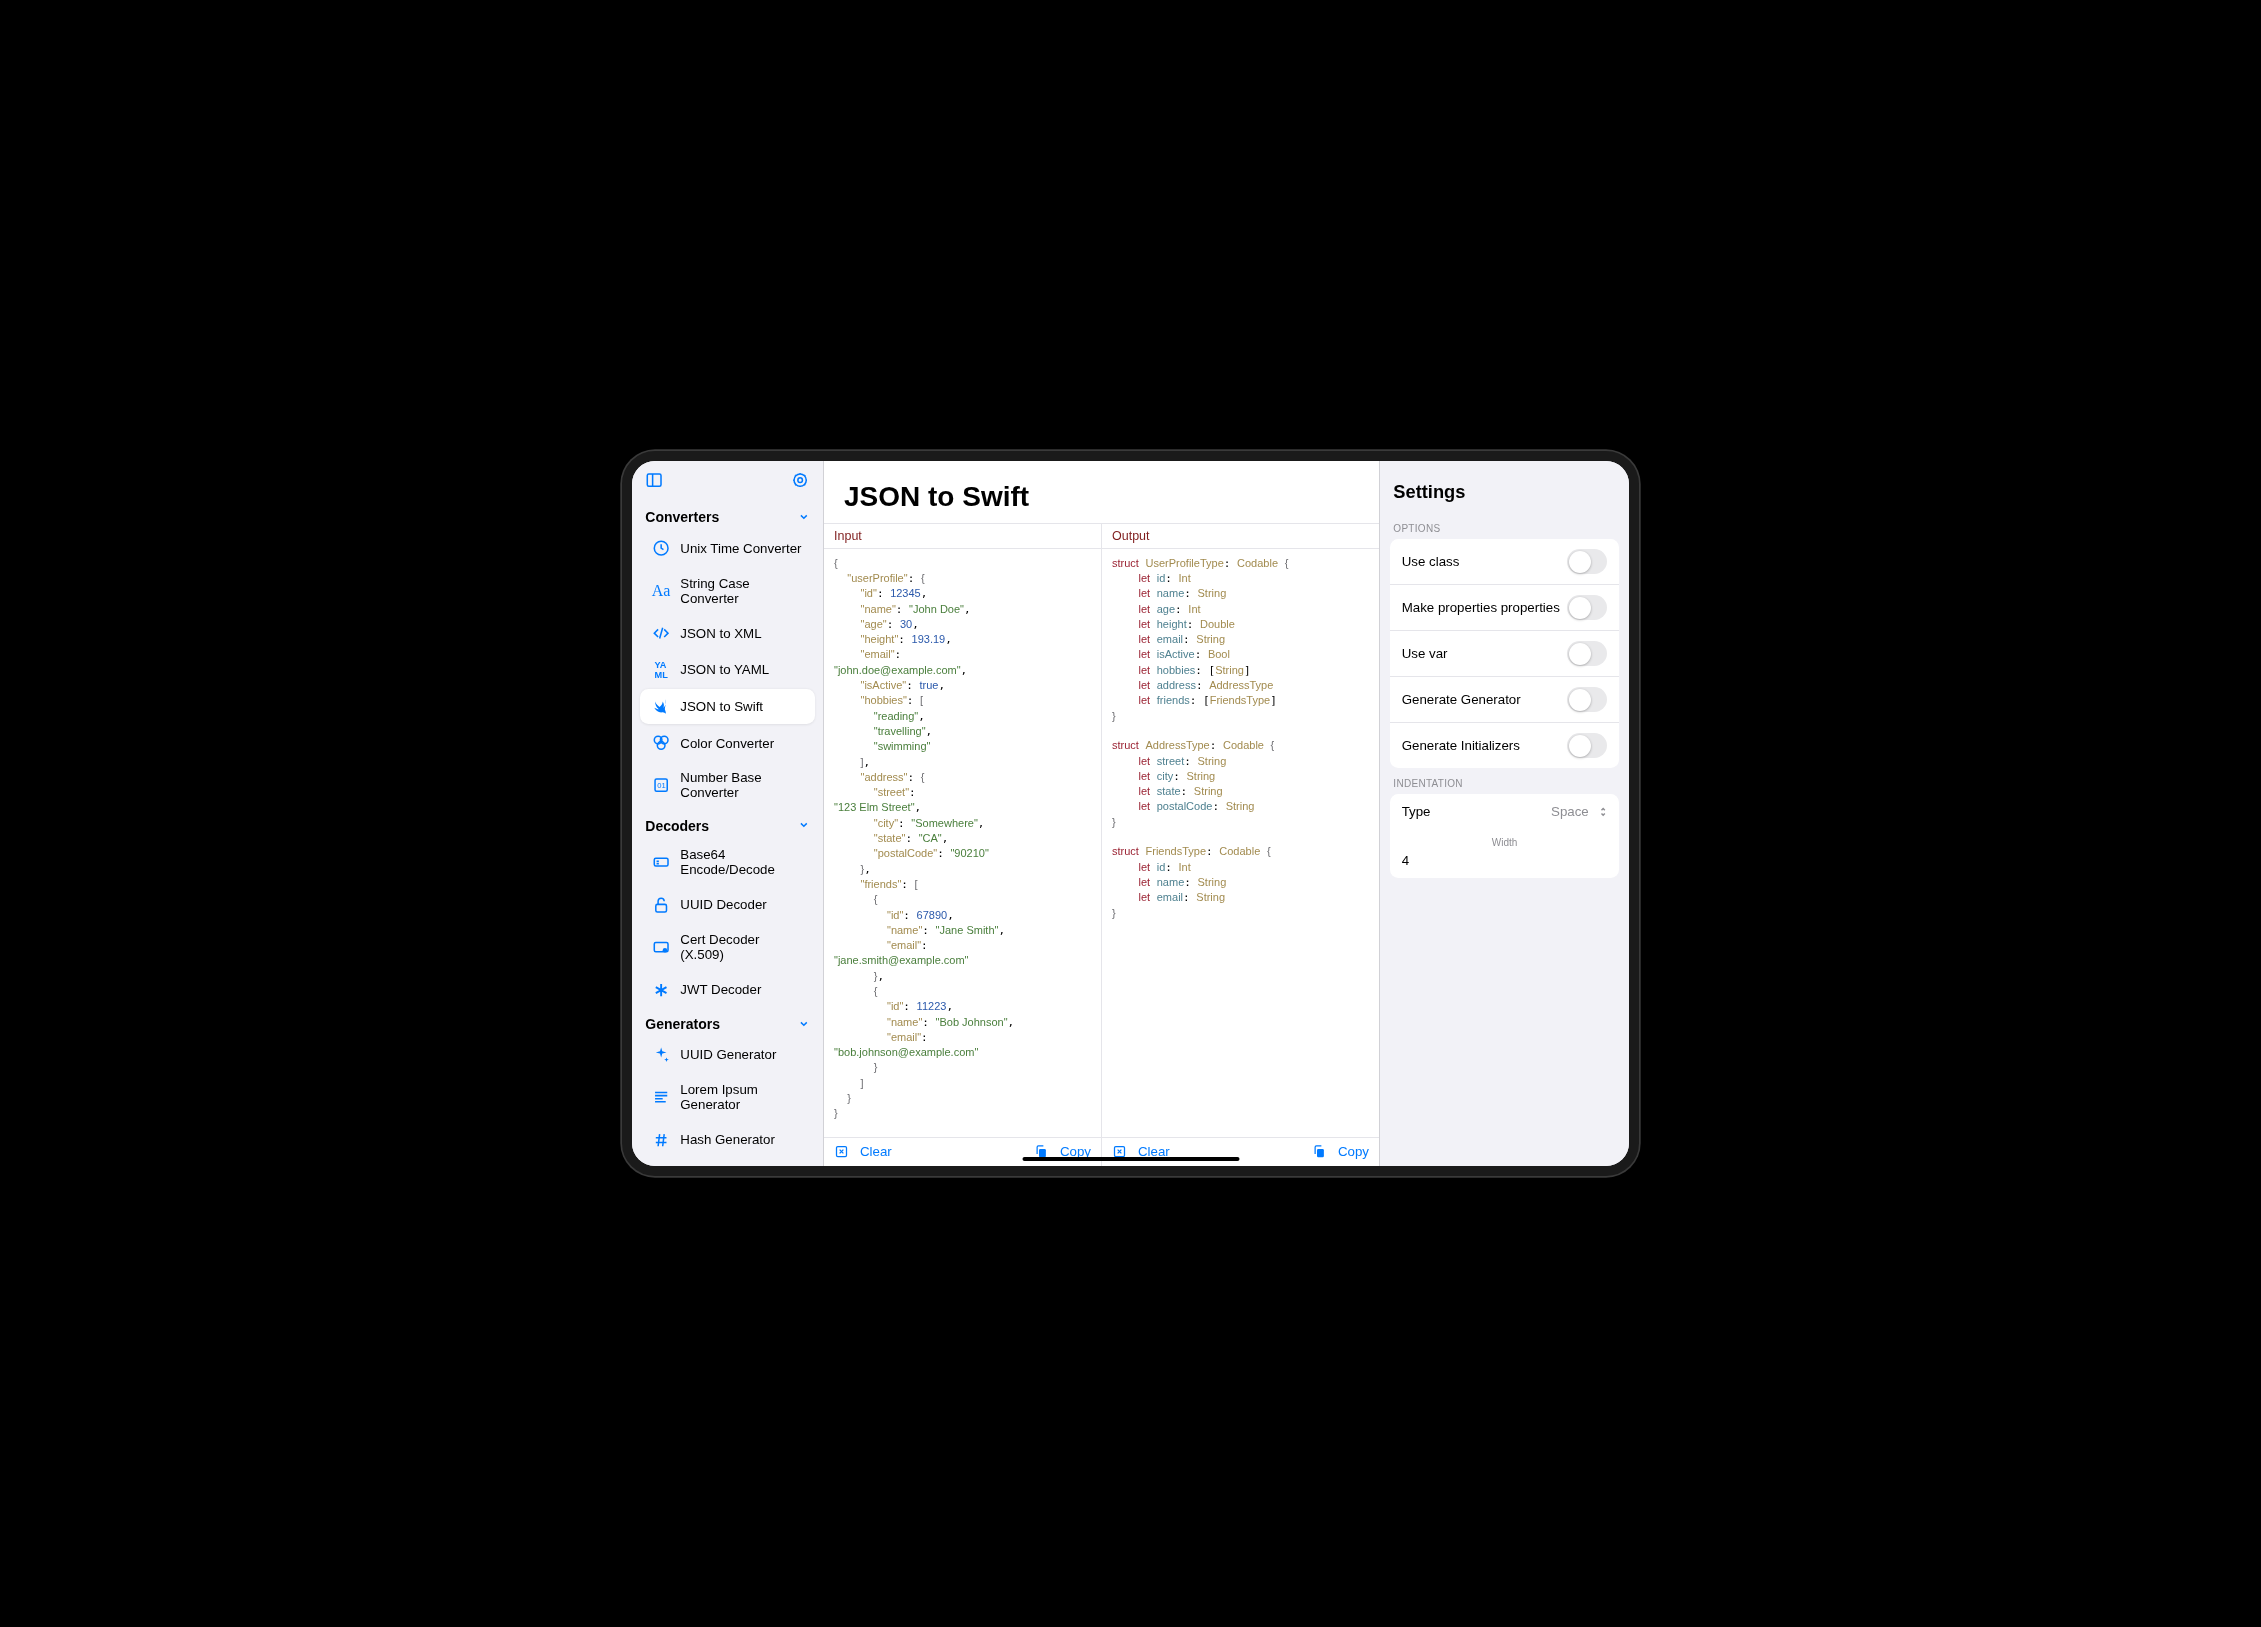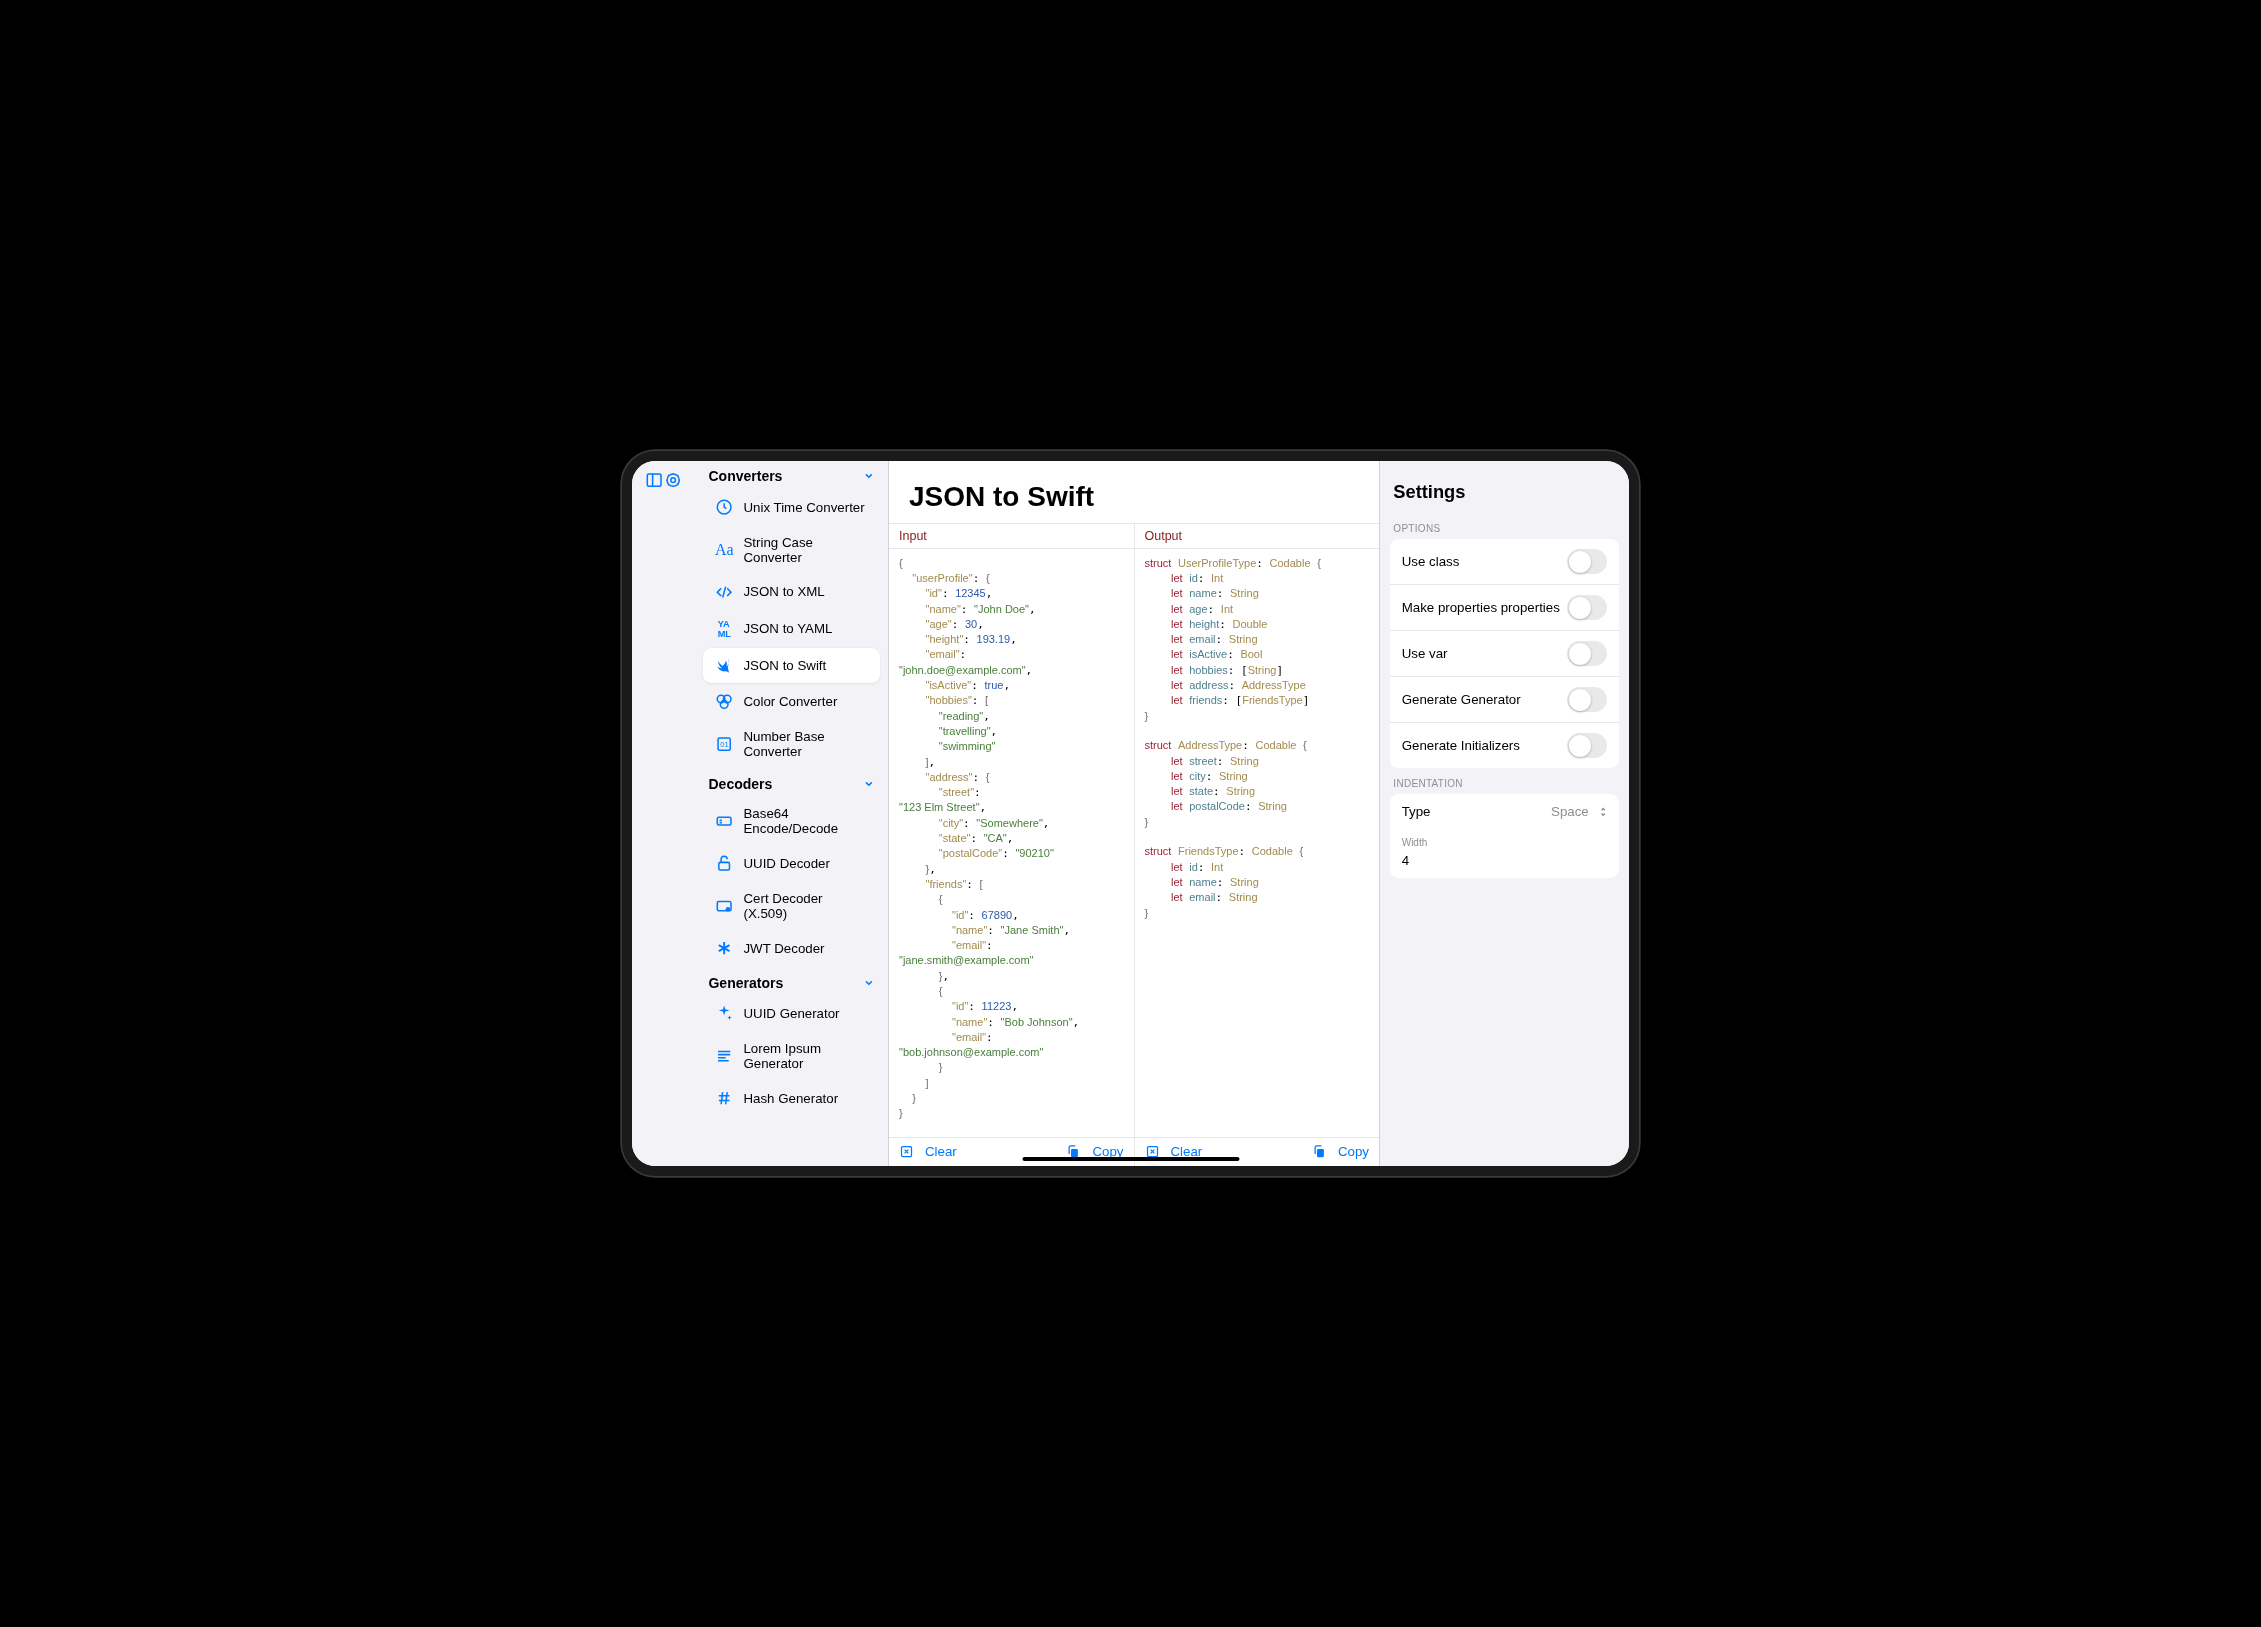--- a/index.html
+++ b/index.html
@@ -29,21 +29,21 @@
   color: #000;
 }
 .statusbar .right { display: flex; align-items: center; gap: 3.3px; }
 .battery-icon { width: 20px; height: 10px; border: 1.3px solid #000; border-radius: 2.5px; position: relative; }
 .battery-icon::after { content:""; position:absolute; right:-2.5px; top:2.5px; width:1.7px; height:3.3px; background:#000; border-radius:0 0.8px 0.8px 0;}
 .battery-fill { background:#000; height:100%; width:100%; border-radius:0.8px;}
 
 .appbody { flex: 1; display: flex; overflow: hidden; }
 
 
-.sidebar { width: 257px; background:#f2f2f7; display:flex; flex-direction:row; border-right: 0.8px solid #d1d1d6; overflow-y:auto;}
+.sidebar { width: 192px; background:#f2f2f7; display:flex; flex-direction:column; border-right: 0.8px solid #d1d1d6; overflow-y:auto;}
 .sidebar-header { display:flex; justify-content:space-between; padding: 10px 13.3px;}
 .icon-btn { color:#007aff; cursor:pointer;}
 .section-header { display:flex; justify-content:space-between; align-items:center; padding: 6.7px 13.3px 3.3px; font-weight:700; font-size:14px; color:#000;}
 .section-header .chevron { color:#007aff; font-size: 15px; font-weight:600;}
 .sidebar-item { display:flex; align-items:center; gap:10px; padding: 8.3px 11.7px; margin: 1.7px 8.3px; border-radius:8.3px; cursor:pointer; font-size:13.3px;}
 .sidebar-item.selected { background:#fff; box-shadow: 0 0.8px 2.5px rgba(0,0,0,0.08);}
 .sidebar-item .si-icon { width:18.3px; height:18.3px; display:flex; align-items:center; justify-content:center; color:#007aff;}
 .sidebar-item .si-label { color:#000;}
 
 
@@ -73,21 +73,21 @@
 
 .settings { width: 250px; background:#f2f2f7; border-left: 0.8px solid #d1d1d6; padding: 0 10px; overflow-y:auto;}
 .settings-title { font-size:18.3px; font-weight:700; padding: 20px 3.3px 10px;}
 .group-label { font-size:10px; color:#8e8e93; text-transform:uppercase; padding: 10px 3.3px 5px; letter-spacing:0.3px;}
 .card { background:#fff; border-radius:8.3px; overflow:hidden;}
 .row { display:flex; justify-content:space-between; align-items:center; padding: 10px 11.7px; font-size:13.3px;}
 .row + .row { border-top:0.8px solid #e5e5ea;}
 .toggle { width:40px; height:25px; background:#e9e9eb; border-radius:12.5px; position:relative;}
 .toggle .knob { position:absolute; left:1.7px; top:1.7px; width:22px; height:22px; background:#fff; border-radius:50%; box-shadow:0 0.8px 2.5px rgba(0,0,0,0.3);}
 .val-link { color:#8e8e93; display:flex; align-items:center; gap:3.3px;}
-.sublabel { font-size:10px; color:#8e8e93; padding: 8.3px 11.7px 0;}
+.sublabel { font-size:10px; color:#8e8e93; padding: 8.3px 11.7px 0; text-align: center;}
 .width-row { padding: 5px 11.7px 10px; font-size:13.3px;}
 
 .home-indicator { position:absolute; bottom:5px; left:50%; transform:translateX(-50%); width:217px; height:4.2px; background:#000; border-radius:2.5px;}
 
 .svgicon { width:18.3px; height:18.3px; }
 </style>
 </head>
 <body>
 
 <div class="device">

